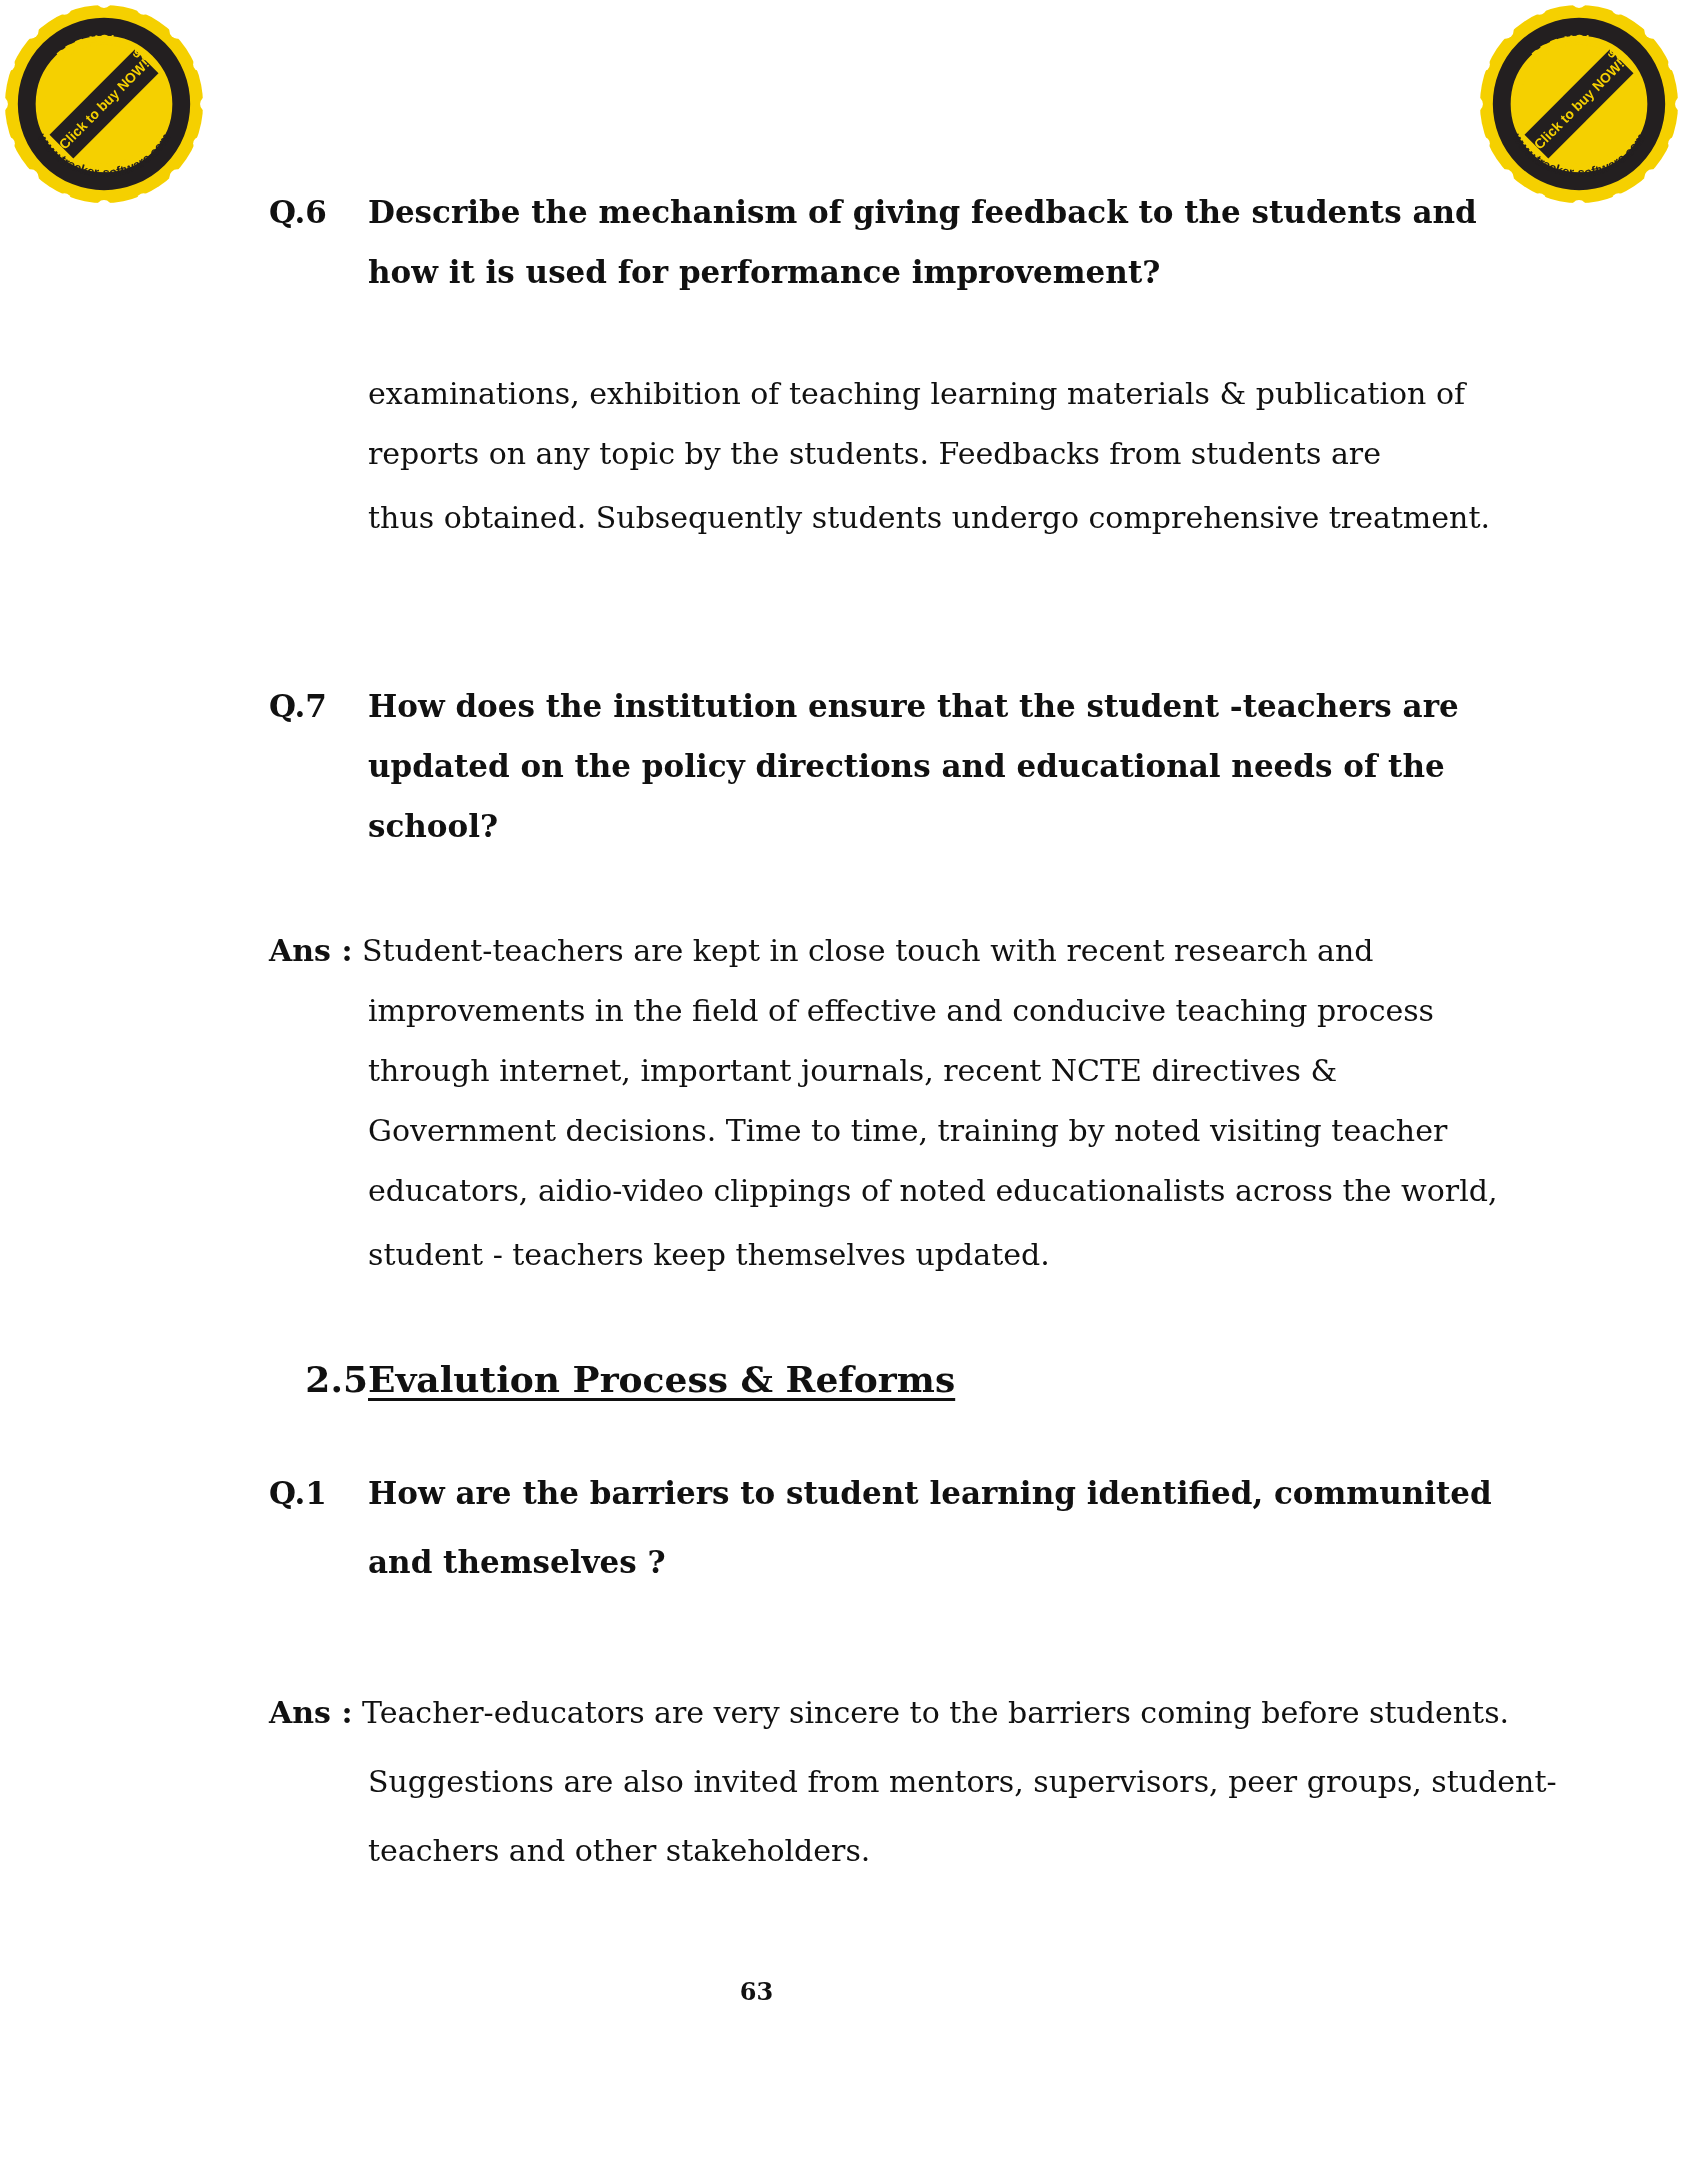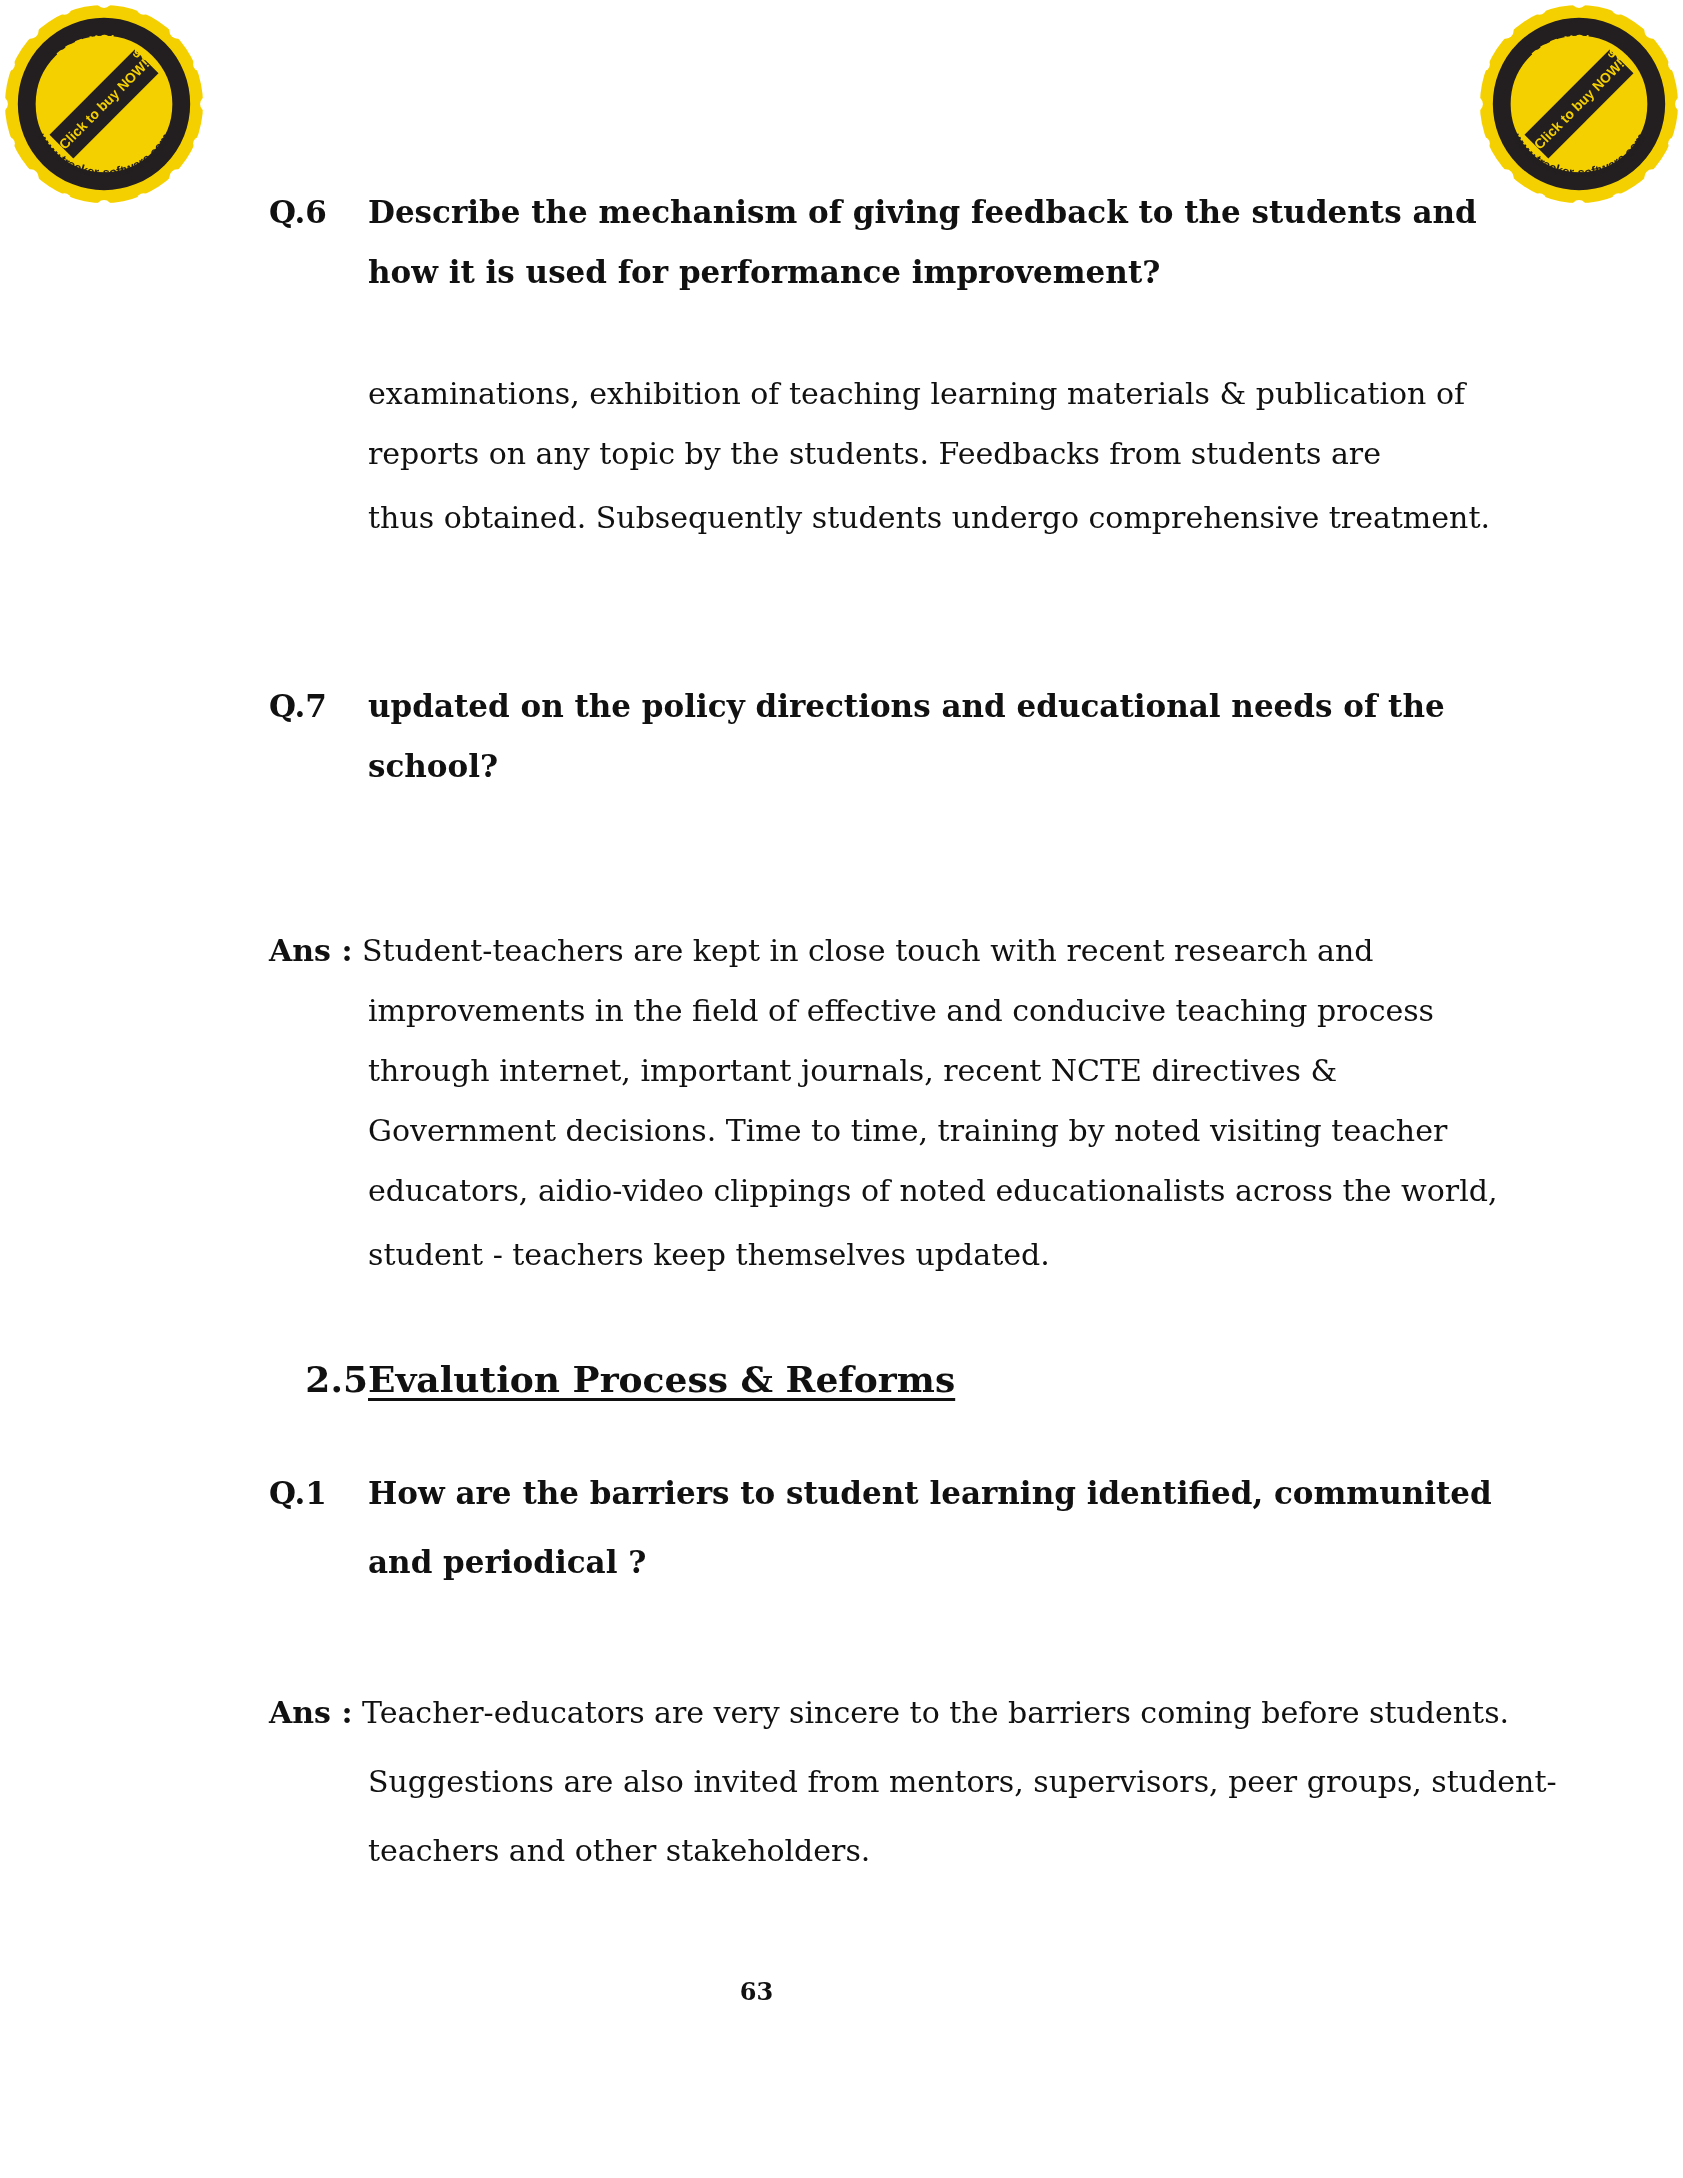--- a/index.html
+++ b/index.html
@@ -110,20 +110,21 @@
 <div class="block" style="top:364px;">
   <div class="ans-line indent">examinations, exhibition of teaching learning materials &amp; publication of</div>
   <div class="ans-line indent">reports on any topic by the students. Feedbacks from students are</div>
   <div class="ans-line indent" style="margin-top:4px;">thus obtained. Subsequently students undergo comprehensive treatment.</div>
 </div>
 
 <div class="block" style="top:676px;">
   <div class="row">
     <div class="num qline">Q.7</div>
     <div>
+      <div class="qline">How does the institution ensure that the student -teachers are</div>
       <div class="qline">updated on the policy directions and educational needs of the</div>
       <div class="qline">school?</div>
     </div>
   </div>
 </div>
 <div class="block" style="top:921px;">
   <div class="ans-line"><span class="ans-label">Ans :</span> <span>Student-teachers are kept in close touch with recent research and</span></div>
   <div class="ans-line indent">improvements in the field of effective and conducive teaching process</div>
   <div class="ans-line indent">through internet, important journals, recent NCTE directives &amp;</div>
   <div class="ans-line indent">Government decisions. Time to time, training by noted visiting teacher</div>
@@ -136,21 +137,21 @@
     <div class="num" style="font-size:36px;">2.5</div>
     <div class="title">Evalution Process &amp; Reforms</div>
   </div>
 </div>
 
 <div class="block" style="top:1463px;">
   <div class="row">
     <div class="num qline">Q.1</div>
     <div>
       <div class="qline" style="height:69px;">How are the barriers to student learning identified, communited</div>
-      <div class="qline">and periodical ?</div>
+      <div class="qline">and themselves ?</div>
     </div>
   </div>
 </div>
 <div class="block" style="top:1683px;">
   <div class="ans-line" style="height:69px;"><span class="ans-label">Ans :</span> <span>Teacher-educators are very sincere to the barriers coming before students.</span></div>
   <div class="ans-line indent" style="height:69px;">Suggestions are also invited from mentors, supervisors, peer groups, student-</div>
   <div class="ans-line indent">teachers and other stakeholders.</div>
 </div>
 
 <div class="pageno">63</div>

